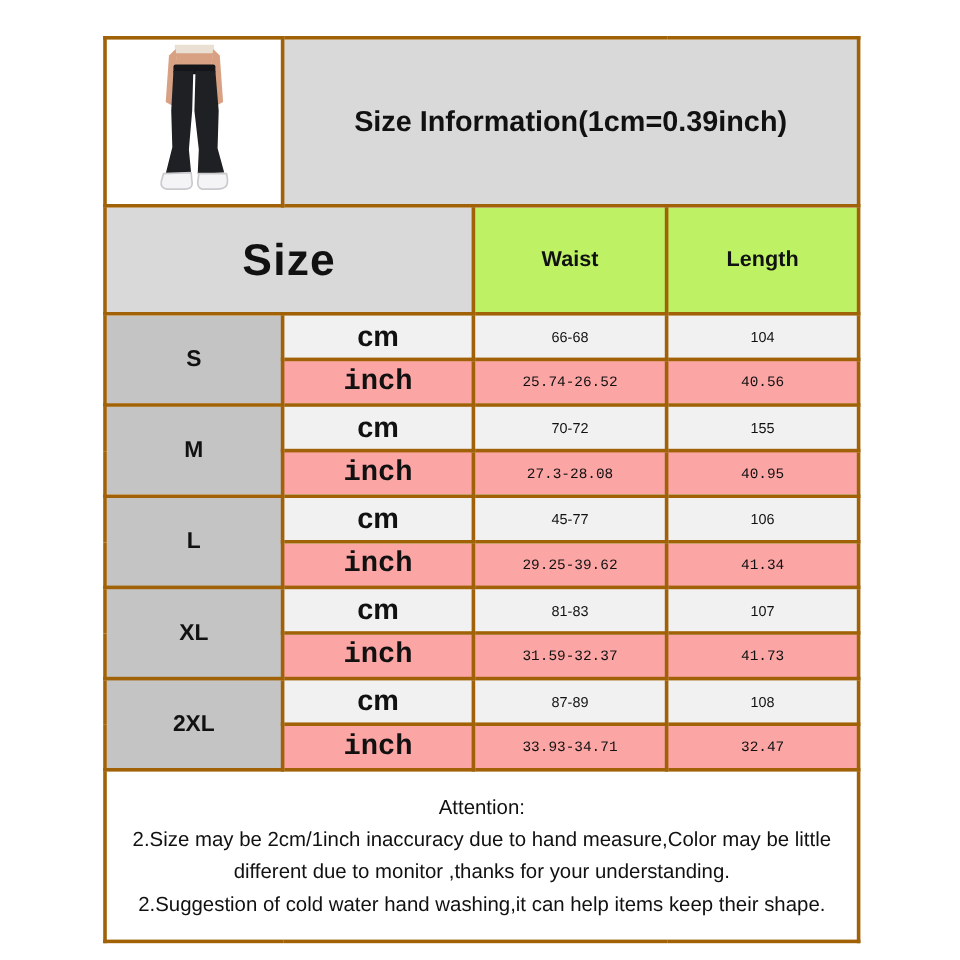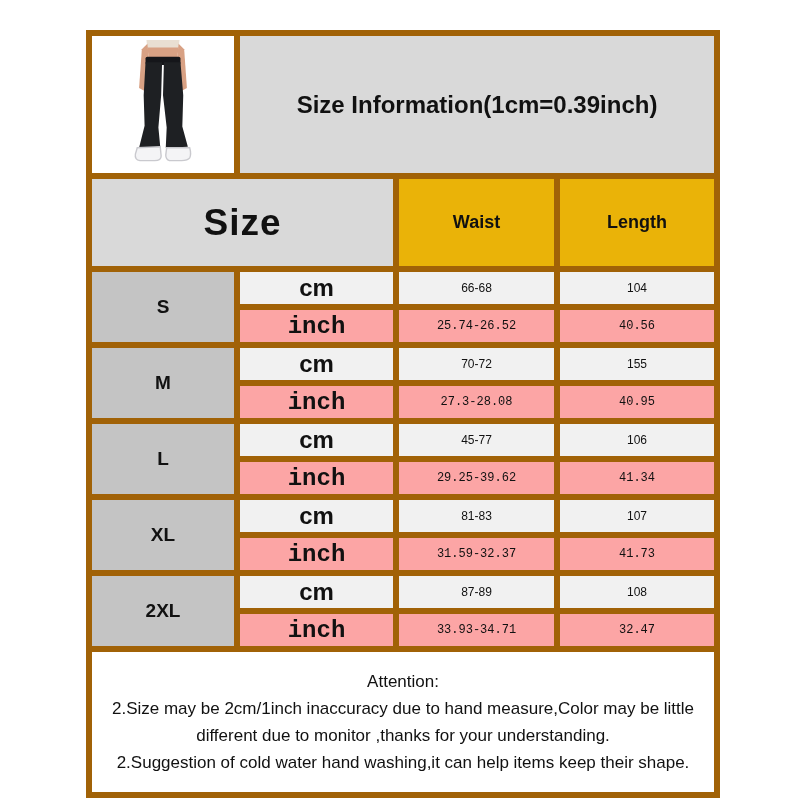--- a/index.html
+++ b/index.html
@@ -15,21 +15,21 @@
     position: absolute;
     left: 86px;
     top: 30px;
   }
   table.size-chart {
     border-collapse: collapse;
     table-layout: fixed;
     width: 628px;
   }
   table.size-chart td {
-    border: 6px solid #a16207;
+    border: 3px solid #a16207;
     text-align: center;
     vertical-align: middle;
     padding: 0;
     overflow: hidden;
   }
   
   td.photo-cell {
     background: #ffffff;
     height: 137px;
     padding: 2px;
@@ -42,21 +42,21 @@
   }
   
   td.size-head {
     background: #d9d9d9;
     font-weight: bold;
     font-size: 37px;
     height: 87px;
     letter-spacing: 1px;
   }
   td.col-head {
-    background: #eab308;
+    background: #bef264;
     font-weight: bold;
     font-size: 18px;
   }
   
   tr.data-row { height: 38px; }
   td.size-label {
     background: #c4c4c4;
     font-weight: bold;
     font-size: 19px;
   }

